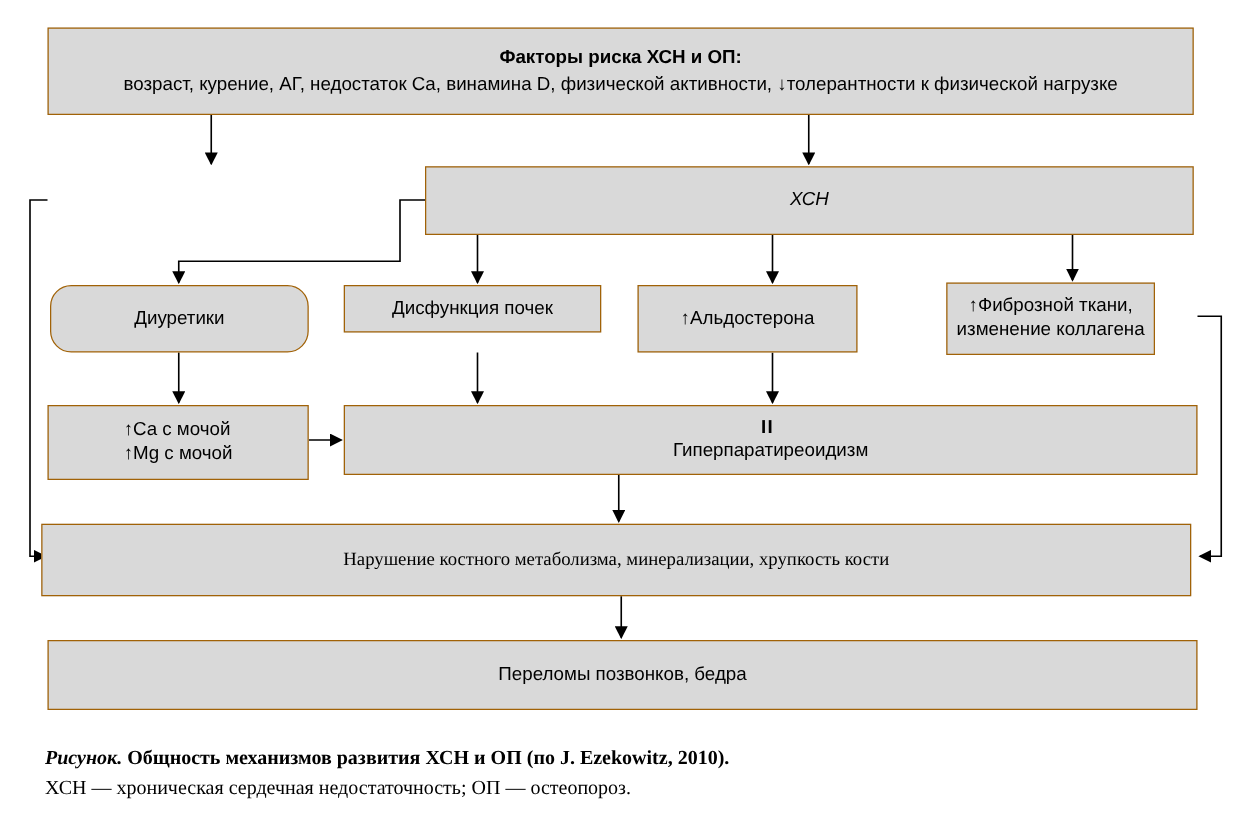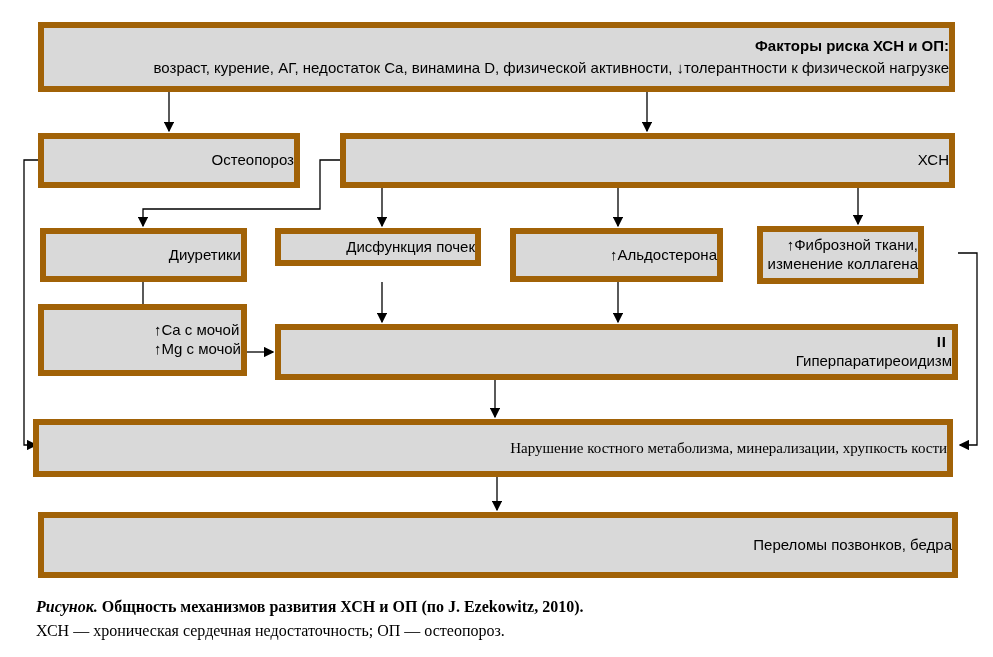--- a/index.html
+++ b/index.html
@@ -7,25 +7,25 @@
     position:relative;
     width:993px;height:657px;
     background:#ffffff;
     font-family:"Liberation Sans", sans-serif;
     overflow:hidden;
   }
   svg.connectors{position:absolute;left:0;top:0;z-index:0;}
   .box{
     position:absolute;
     background:#d9d9d9;
-    border:6px solid #a16207;
+    border:1px solid #a16207;
     box-sizing:border-box;
     display:flex;
     flex-direction:column;
-    align-items:flex-end;
+    align-items:center;
     justify-content:center;
     text-align:center;
     color:#000;
     font-size:15px;
     line-height:1.25;
     z-index:1;
   }
   .box-title{font-weight:bold;margin-bottom:3px;}
   .left-align-wrap{text-align:left;}
   .hp-prefix{font-weight:bold;margin-right:5px;letter-spacing:1px;}
@@ -67,62 +67,59 @@
       <polyline points="495,380 495,417" marker-end="url(#ah)"></polyline>
       <polyline points="497,472 497,510" marker-end="url(#ah)"></polyline>
     </g>
   </svg>
 
   <div class="box" style="left:38px;top:22px;width:917px;height:70px;">
     <div class="box-title">Факторы риска ХСН и ОП:</div>
     <div class="box-sub">возраст, курение, АГ, недостаток Ca, винамина D, физической активности, ↓толерантности к физической нагрузке</div>
   </div>
 
-  <div class="box" style="left:38px;top:133px;width:262px;height:55px;">
-    <div>Остеопороз</div>
-  </div>
 
-  <div class="box" style="left:340px;top:133px;width:615px;height:55px;">
+  <div class="box" style="left:340px;top:133px;width:615px;height:55px;font-style:italic;">
     <div>ХСН</div>
   </div>
 
-  <div class="box" style="left:40px;top:228px;width:207px;height:54px;">
+  <div class="box" style="left:40px;top:228px;width:207px;height:54px;border-radius:17px;">
     <div>Диуретики</div>
   </div>
 
   <div class="box" style="left:275px;top:228px;width:206px;height:38px;">
     <div>Дисфункция почек</div>
   </div>
 
-  <div class="box" style="left:510px;top:228px;width:213px;height:54px;">
+  <div class="box" style="left:510px;top:228px;width:176px;height:54px;">
     <div>↑Альдостерона</div>
   </div>
 
   <div class="box" style="left:757px;top:226px;width:167px;height:58px;">
     <div>↑Фиброзной ткани,</div>
     <div>изменение коллагена</div>
   </div>
 
-  <div class="box" style="left:38px;top:304px;width:209px;height:72px;">
+  <div class="box" style="left:38px;top:324px;width:209px;height:60px;">
     <div class="left-align-wrap">
       <div>↑Ca с мочой</div>
       <div>↑Mg с мочой</div>
     </div>
   </div>
 
   <div class="box" style="left:275px;top:324px;width:683px;height:56px;flex-direction:column;">
     <span class="hp-prefix">II</span>
     <span>Гиперпаратиреоидизм</span>
   </div>
 
   <div class="box" style="left:33px;top:419px;width:920px;height:58px;font-family:Liberation Serif, serif;">
     <div>Нарушение костного метаболизма, минерализации, хрупкость кости</div>
   </div>
 
-  <div class="box" style="left:38px;top:512px;width:920px;height:66px;">
+  <div class="box" style="left:38px;top:512px;width:920px;height:56px;">
     <div>Переломы позвонков, бедра</div>
   </div>
 
   <div class="caption">
     <div class="caption-line1">
       <span class="caption-figword">Рисунок.</span>
       <span>Общность механизмов развития ХСН и ОП (по J. Ezekowitz, 2010).</span>
     </div>
     <div class="caption-line2">ХСН — хроническая сердечная недостаточность; ОП — остеопороз.</div>
   </div>

